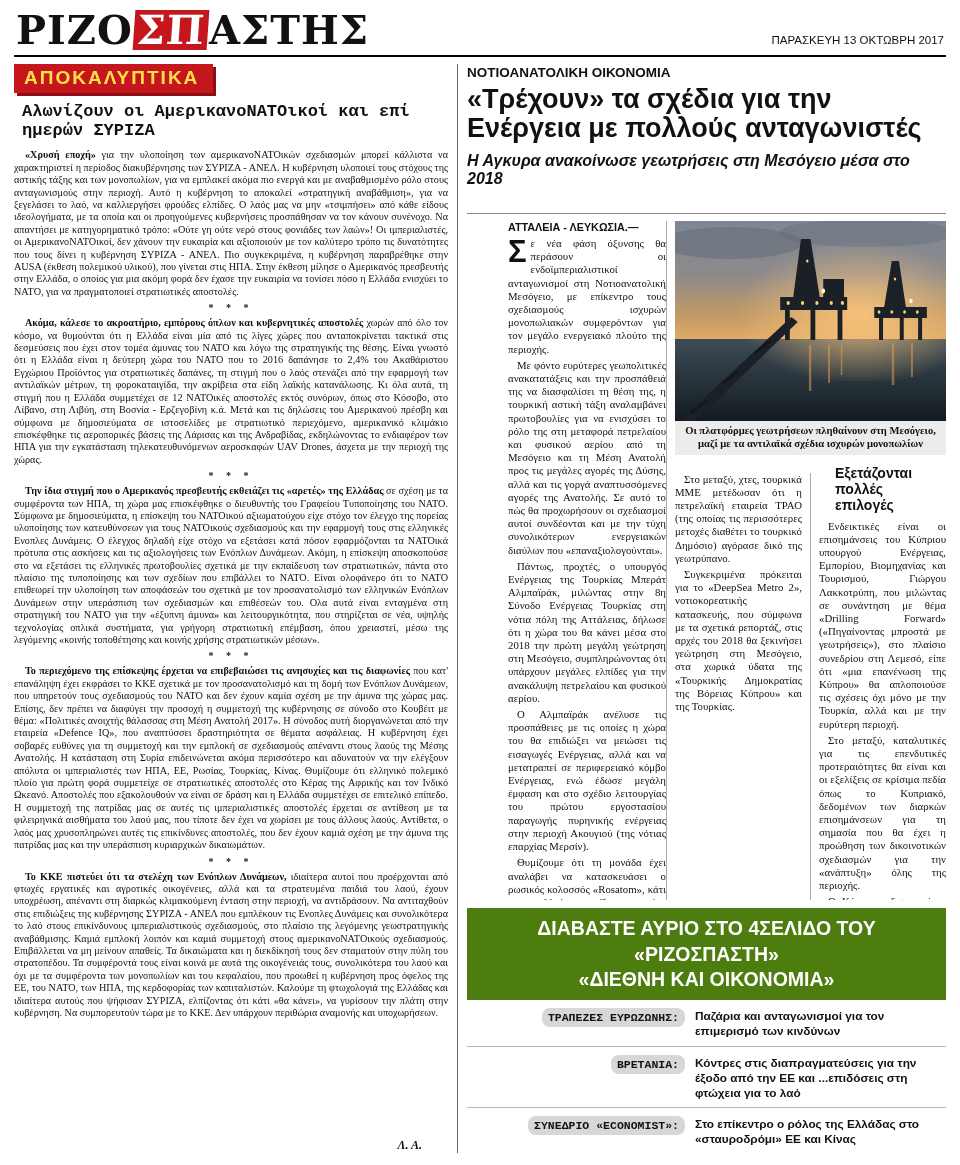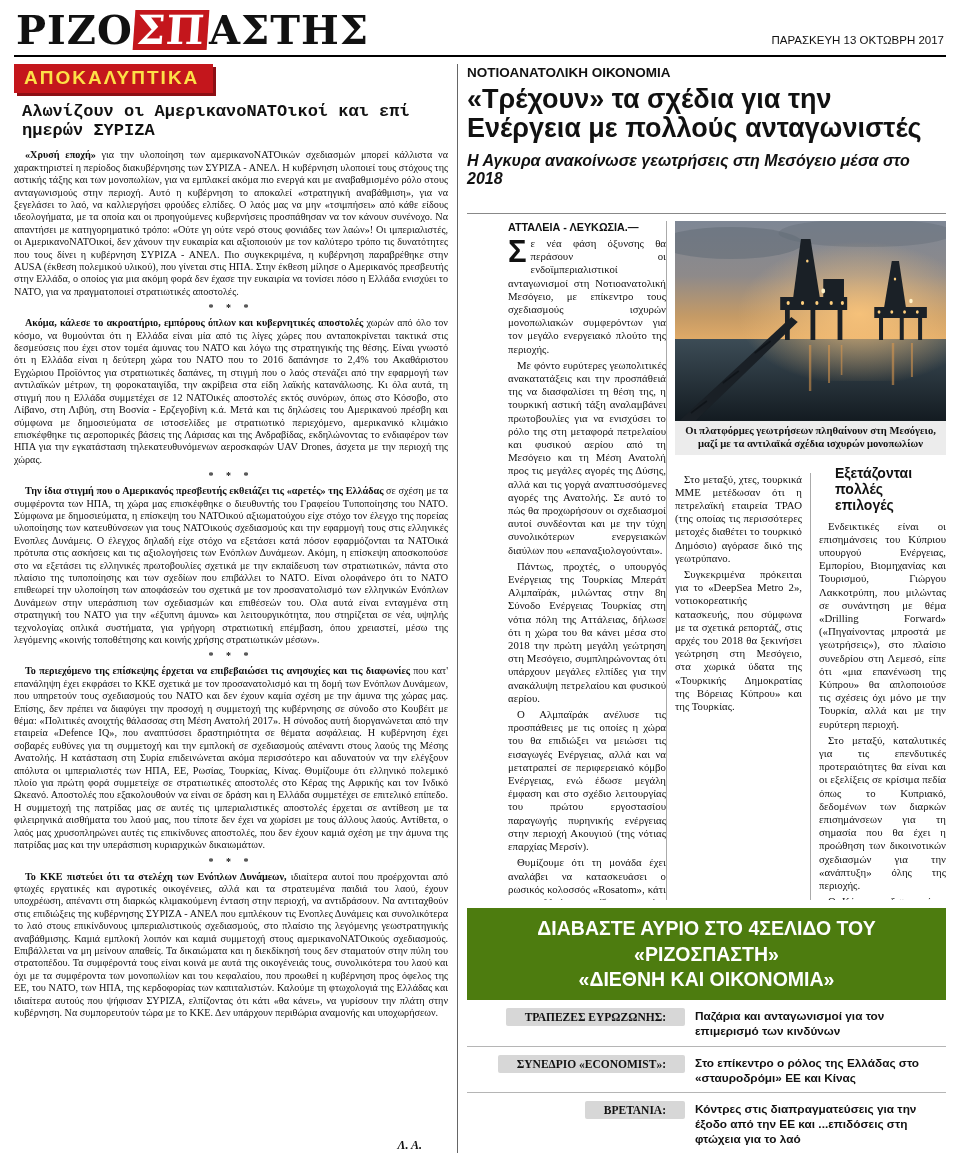--- a/index.html
+++ b/index.html
@@ -57,22 +57,22 @@
   .dropcap{float:left;font-family:"Liberation Sans", sans-serif;font-weight:bold;
           font-size:31px;line-height:25px;padding:2px 4px 0 0;}
   
   .promo{margin-top:auto;padding-top:8px;}
   .promo-banner{background:#4d7c0f;color:#fff;font-family:"Liberation Sans", sans-serif;
           font-weight:bold;font-size:19.5px;line-height:1.3;text-align:center;padding:8px 6px;}
   .promo-item{display:flex;align-items:flex-start;gap:10px;padding:7px 0 6px;
           border-bottom:1px solid #b5b5b5;}
   .promo-item:last-child{border-bottom:none;}
   .promo-label-wrap{width:218px;flex:none;text-align:right;}
-  .promo-label{background:#d7d7d7;font-family:Liberation Serif, serif;font-weight:bold;
-          font-size:11.5px;padding:3px 19px;border-radius:2px;display:inline-block;white-space:nowrap;}
+  .promo-label{background:#d7d7d7;font-family:Liberation Mono, monospace;font-weight:bold;
+          font-size:11.5px;padding:3px 6px;border-radius:8px;display:inline-block;white-space:nowrap;}
   .promo-text{font-family:"Liberation Sans", sans-serif;font-weight:bold;font-size:11.8px;
           line-height:1.28;padding-top:2px;}
 </style>
 </head>
 <body>
 
 <div class="page">
 
   <div class="hdr">
     <div class="masthead"><span>ΡΙΖΟ</span><span class="redbox">ΣΠ</span><span>ΑΣΤΗΣ</span></div>
@@ -211,24 +211,24 @@
         <div class="promo-banner">
           <div>ΔΙΑΒΑΣΤΕ ΑΥΡΙΟ ΣΤΟ 4ΣΕΛΙΔΟ ΤΟΥ «ΡΙΖΟΣΠΑΣΤΗ»</div>
           <div>«ΔΙΕΘΝΗ ΚΑΙ ΟΙΚΟΝΟΜΙΑ»</div>
         </div>
         <div id="promo-items">
             <div class="promo-item">
               <div class="promo-label-wrap"><span class="promo-label">ΤΡΑΠΕΖΕΣ ΕΥΡΩΖΩΝΗΣ:</span></div>
               <div class="promo-text">Παζάρια και ανταγωνισμοί για τον επιμερισμό των κινδύνων</div>
             </div>
             <div class="promo-item">
+              <div class="promo-label-wrap"><span class="promo-label">ΒΡΕΤΑΝΙΑ:</span></div>
+              <div class="promo-text">Κόντρες στις διαπραγματεύσεις για την έξοδο από την ΕΕ και ...επιδόσεις στη φτώχεια για το λαό</div>
+            </div>
+            <div class="promo-item">
               <div class="promo-label-wrap"><span class="promo-label">ΣΥΝΕΔΡΙΟ «ECONOMIST»:</span></div>
               <div class="promo-text">Στο επίκεντρο ο ρόλος της Ελλάδας στο «σταυροδρόμι» ΕΕ και Κίνας</div>
-            </div>
-            <div class="promo-item">
-              <div class="promo-label-wrap"><span class="promo-label">ΒΡΕΤΑΝΙΑ:</span></div>
-              <div class="promo-text">Κόντρες στις διαπραγματεύσεις για την έξοδο από την ΕΕ και ...επιδόσεις στη φτώχεια για το λαό</div>
             </div>
           </div>
       </section>
     </main>
   </div>
 </div>
 
 </body></html>

